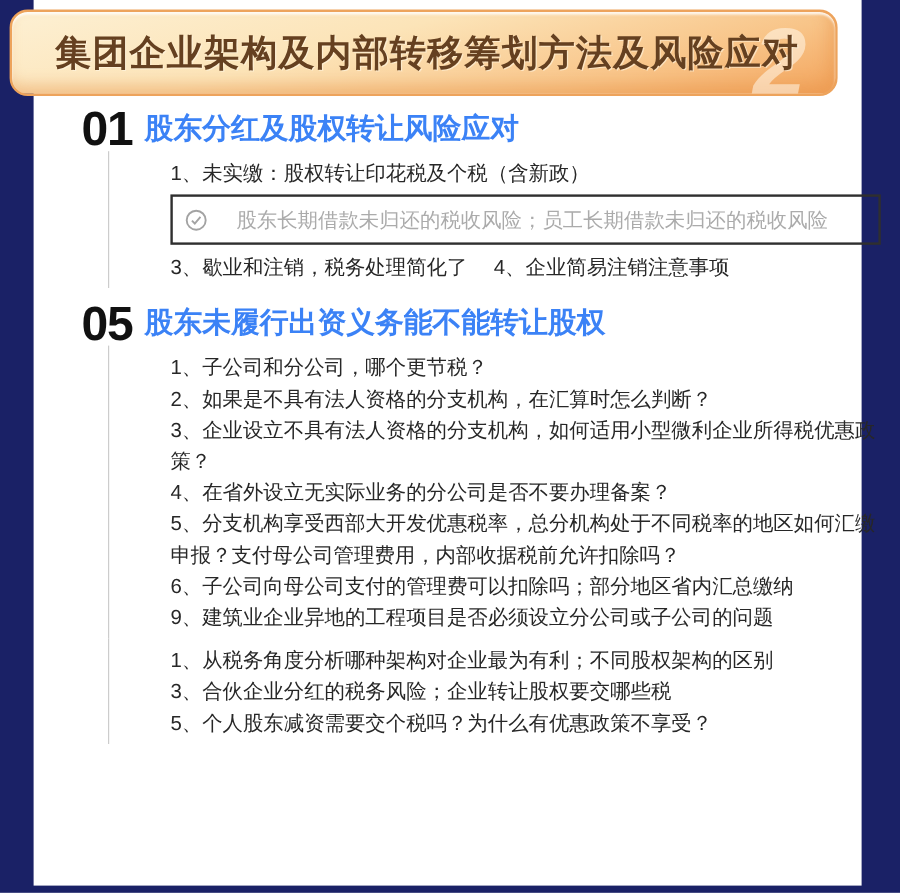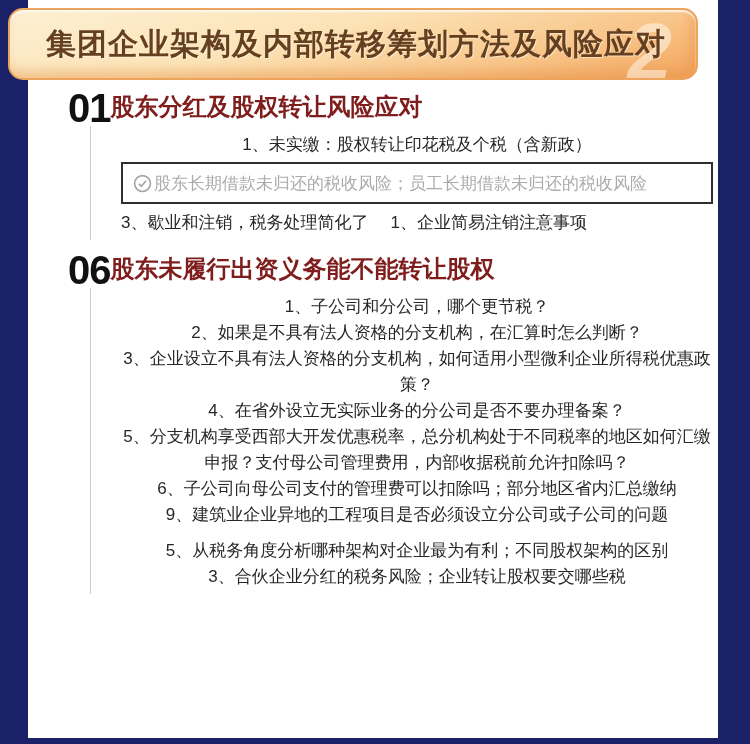--- a/index.html
+++ b/index.html
@@ -44,40 +44,40 @@
   .section { position:relative; }
   .section-head {
     display:flex; align-items:center;
     margin:12px 0 0 40px; height:36px;
   }
   .sec-num {
     font-size:40px; line-height:36px; font-weight:800; 
     letter-spacing:-1px; color:#111111;
   }
   .sec-title {
-    padding-bottom:2px;
-    font-size:24px; font-weight:700; color:#7f1d1d;
+    margin-left:10px; padding-bottom:2px;
+    font-size:24px; font-weight:700; color:#3b82f6;
     white-space:nowrap;
   }
   .section-body {
     margin-left:62px;
     border-left:1px solid #cccccc;
-    padding:6px 0 4px 30px;
-    width:592px; box-sizing:content-box;text-align:center;
+    padding:6px 0 4px 51px;
+    width:592px; box-sizing:content-box;
   }
   .item {
     font-size:17px; line-height:26px; color:#272727;
     width:592px;
   }
   .item-row { display:flex; gap:22px; }
   .note-box {
     margin:4px 0 6px 0;
     border:2px solid #2f2f2f;
     height:38px; width:568px;
-    display:flex; align-items:center; gap:2px;
+    display:flex; align-items:center; gap:24px;
     padding:0 10px;
     font-size:17px; color:#ababab;
     white-space:nowrap; overflow:hidden;
   }
   .check-icon { width:19px; height:19px; flex:0 0 auto; display:block; }
 </style>
 </head>
 <body>
 
 <div class="content">
@@ -98,42 +98,43 @@
         <div class="item">1、未实缴：股权转让印花税及个税（含新政）</div>
         <div class="note-box">
           <svg class="check-icon" viewBox="0 0 24 24">
             <circle cx="12" cy="12" r="10" stroke="#a3a3a3" stroke-width="2" fill="none"></circle>
             <path d="M7.5 12.5l3 3 6-7" stroke="#a3a3a3" stroke-width="2" fill="none"></path>
           </svg>
           <span>股东长期借款未归还的税收风险；员工长期借款未归还的税收风险</span>
         </div>
         <div class="item item-row">
           <span>3、歇业和注销，税务处理简化了</span>
-          <span>1、企业简易注销注意事项</span>
+          <span>4、企业简易注销注意事项</span>
         </div>
       </div>
     </div>
 
     <div class="section">
       <div class="section-head">
-        <span class="sec-num">06</span>
+        <span class="sec-num">05</span>
         <span class="sec-title">股东未履行出资义务能不能转让股权</span>
       </div>
       <div class="section-body">
         <div class="item">1、子公司和分公司，哪个更节税？</div>
         <div class="item">2、如果是不具有法人资格的分支机构，在汇算时怎么判断？</div>
         <div class="item">3、企业设立不具有法人资格的分支机构，如何适用小型微利企业所得税优惠政策？</div>
         <div class="item">4、在省外设立无实际业务的分公司是否不要办理备案？</div>
         <div class="item">5、分支机构享受西部大开发优惠税率，总分机构处于不同税率的地区如何汇缴申报？支付母公司管理费用，内部收据税前允许扣除吗？</div>
         <div class="item">6、子公司向母公司支付的管理费可以扣除吗；部分地区省内汇总缴纳</div>
         <div class="item">9、建筑业企业异地的工程项目是否必须设立分公司或子公司的问题</div>
       </div>
     </div>
 
     <div class="section">
       <div class="section-body">
-        <div class="item">5、从税务角度分析哪种架构对企业最为有利；不同股权架构的区别</div>
+        <div class="item">1、从税务角度分析哪种架构对企业最为有利；不同股权架构的区别</div>
         <div class="item">3、合伙企业分红的税务风险；企业转让股权要交哪些税</div>
+        <div class="item">5、个人股东减资需要交个税吗？为什么有优惠政策不享受？</div>
       </div>
     </div>
 
   </div>
 </div>
 
 </body></html>

